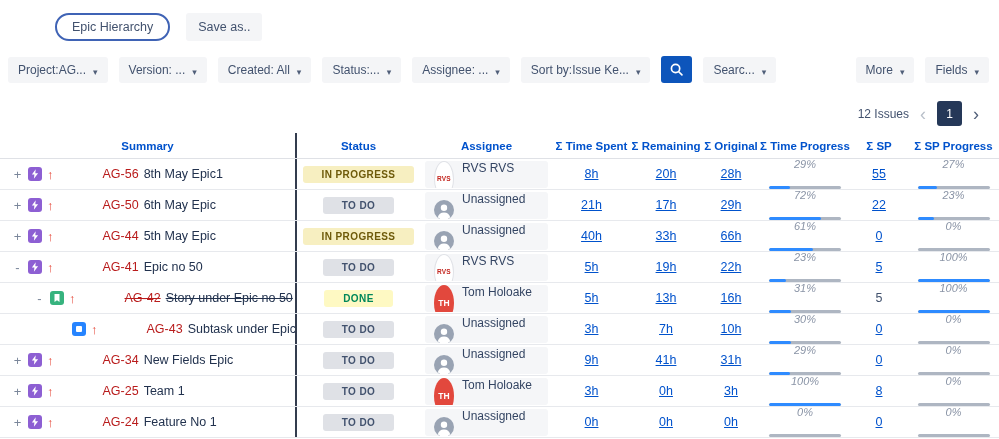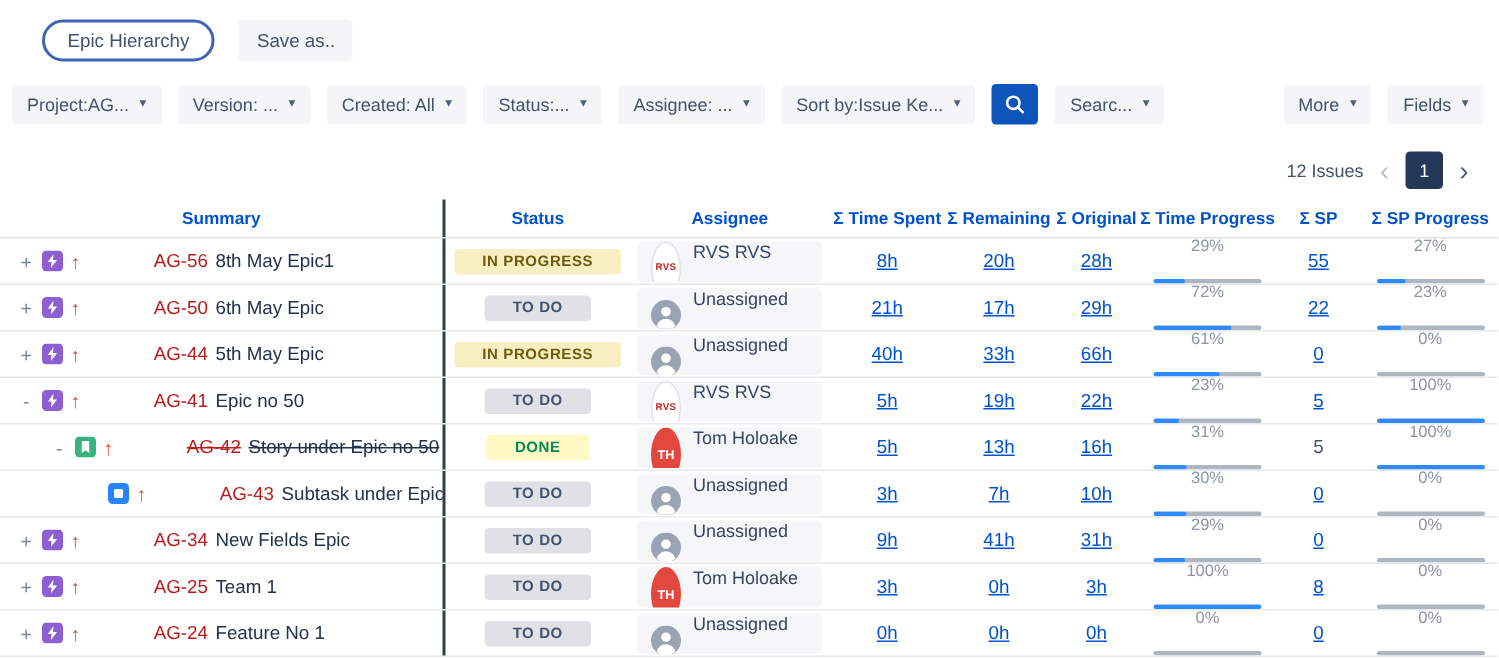--- a/index.html
+++ b/index.html
@@ -4,34 +4,34 @@
 <style>
   * { box-sizing: border-box; margin: 0; padding: 0; }
   html,body { background:#fff; }
   body {
     width: 999px; height: 439px; overflow: hidden; position: relative;
     font-family: "Liberation Sans", sans-serif; color:#172B4D; font-size:12.5px;
   }
   .app { width:100%; height:100%; }
 
   
-  .top-bar { display:flex; align-items:center; gap:16px; padding:13px 28px 9px; }
+  .top-bar { display:flex; align-items:center; gap:16px; padding:13px 28px 9px;margin-left:27px; }
   .pill-btn {
     border:2px solid #3f63b5; background:#fff; color:#42526E;
     border-radius:16px; padding:5px 15px; font-size:12.5px; cursor:pointer;
   }
   .grey-btn {
     background:#F4F5F7; border:none; color:#42526E; border-radius:3px;
     padding:7px 12px; font-size:12.5px; cursor:pointer;
   }
 
   
   .filter-bar { display:flex; align-items:center; gap:11px; padding:6px 10px 6px 8px; }
   .chip {
-    display:inline-flex; align-items:flex-start; gap:7px; background:#F4F5F7;
+    display:inline-flex; align-items:flex-end; gap:7px; background:#F4F5F7;
     border-radius:3px; padding:6px 10px; font-size:12px; color:#42526E;
     cursor:pointer; white-space:nowrap;
   }
   .chip .chev { font-size:9px; color:#505F79; }
   .search-btn {
     width:31px; height:27px; background:#0d55bb; border:none; border-radius:3px;
     display:inline-flex; align-items:center; justify-content:center; cursor:pointer;
   }
   .chip.more { margin-left:auto; }
 
@@ -85,21 +85,21 @@
     display:inline-flex; align-items:center; justify-content:center;
   }
   .avatar.av-rvs { background:#fff; border:1px solid #E0E2E7; color:#C3261F; font-size:6.5px; font-weight:800; letter-spacing:.2px; }
   .avatar.av-th { background:#E2483D; color:#fff; font-size:8.5px; font-weight:700; }
   .avatar.av-unassigned svg { width:20px; height:20px; }
   .assignee-name { color:#344563; font-size:12px; white-space:nowrap; }
 
   .lnk { color:#0052CC; text-decoration:underline; cursor:pointer; }
   .lnk.plain { color:#42526E; text-decoration:none; }
 
-  .c-prog { flex-direction:column; justify-content:center; gap:16px; }
+  .c-prog { flex-direction:column; justify-content:center; gap:16px;font-style:italic; }
   .pct { font-size:11px; color:#8a94a6; line-height:11px; }
   .bar { width:72px; height:8px; background:#aeb6c2; border-radius:4px; overflow:hidden; display:block; }
   .fill { display:block; height:100%; background:#2e8bff; border-radius:4px; }
 </style>
 </head>
 <body>
 
 <div class="app">
 
   <div class="top-bar">

